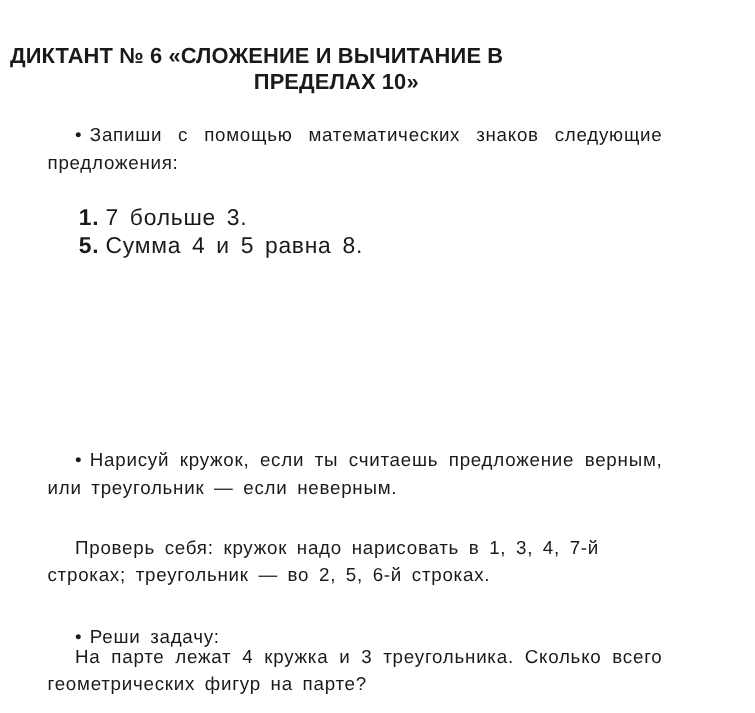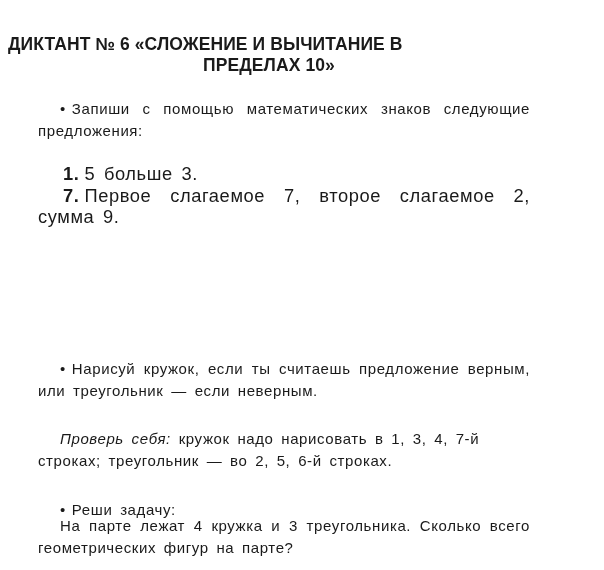--- a/index.html
+++ b/index.html
@@ -63,21 +63,21 @@
       word-spacing: 3px;
     }
     .list-item {
       text-indent: 25px;
     }
     .num {
       font-weight: bold;
       margin-right: 5px;
     }
     .item-7 { text-align: justify; text-align-last: left; }
-    .italic { font-style: italic; }
+    .italic { }
     .check-para {
       text-indent: 22px;
     }
     .task-para {
       text-indent: 22px;
       text-align: justify;
       text-align-last: left;
     }
   </style>
 </head>
@@ -89,24 +89,24 @@
 </div>
 
 <div class="page">
 
   <div class="block bullet-para" style="top:98px;">
     <span class="bullet">•</span><span>Запиши с помощью математических знаков следующие предложения:</span>
   </div>
 
   <div class="list">
     <div class="list-item">
-      <span class="num">1.</span><span>5 больше 3.</span>
+      <span class="num">1.</span><span>7 больше 3.</span>
     </div>
-    <div class="list-item item-7">
-      <span class="num">7.</span><span>Первое слагаемое 7, второе слагаемое 2, сумма 9.</span>
+    <div class="list-item">
+      <span class="num">5.</span><span>Сумма 4 и 5 равна 8.</span>
     </div>
   </div>
 
   <div class="block bullet-para" style="top:342px;margin-top:16px;">
     <span class="bullet">•</span><span>Нарисуй кружок, если ты считаешь предложение верным, или треугольник — если неверным.</span>
   </div>
 
   <div class="block check-para" style="top:428px;">
     <span class="italic">Проверь себя:</span>
     <span>кружок надо нарисовать в 1, 3, 4, 7-й строках; треугольник — во 2, 5, 6-й строках.</span>

